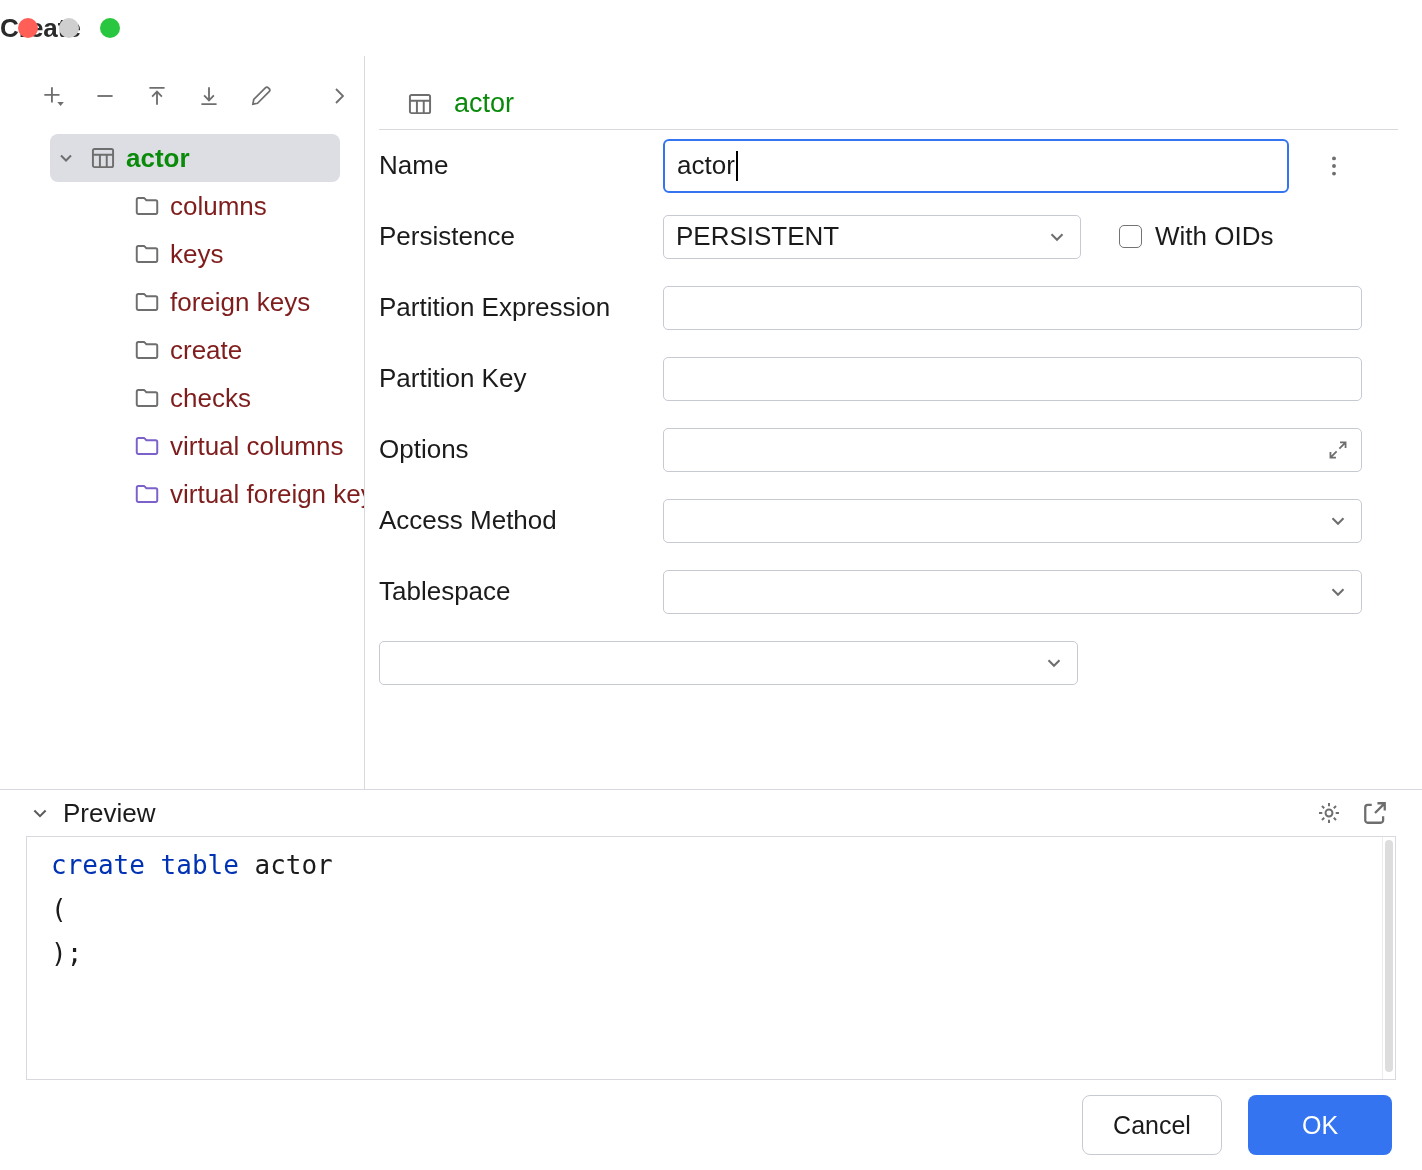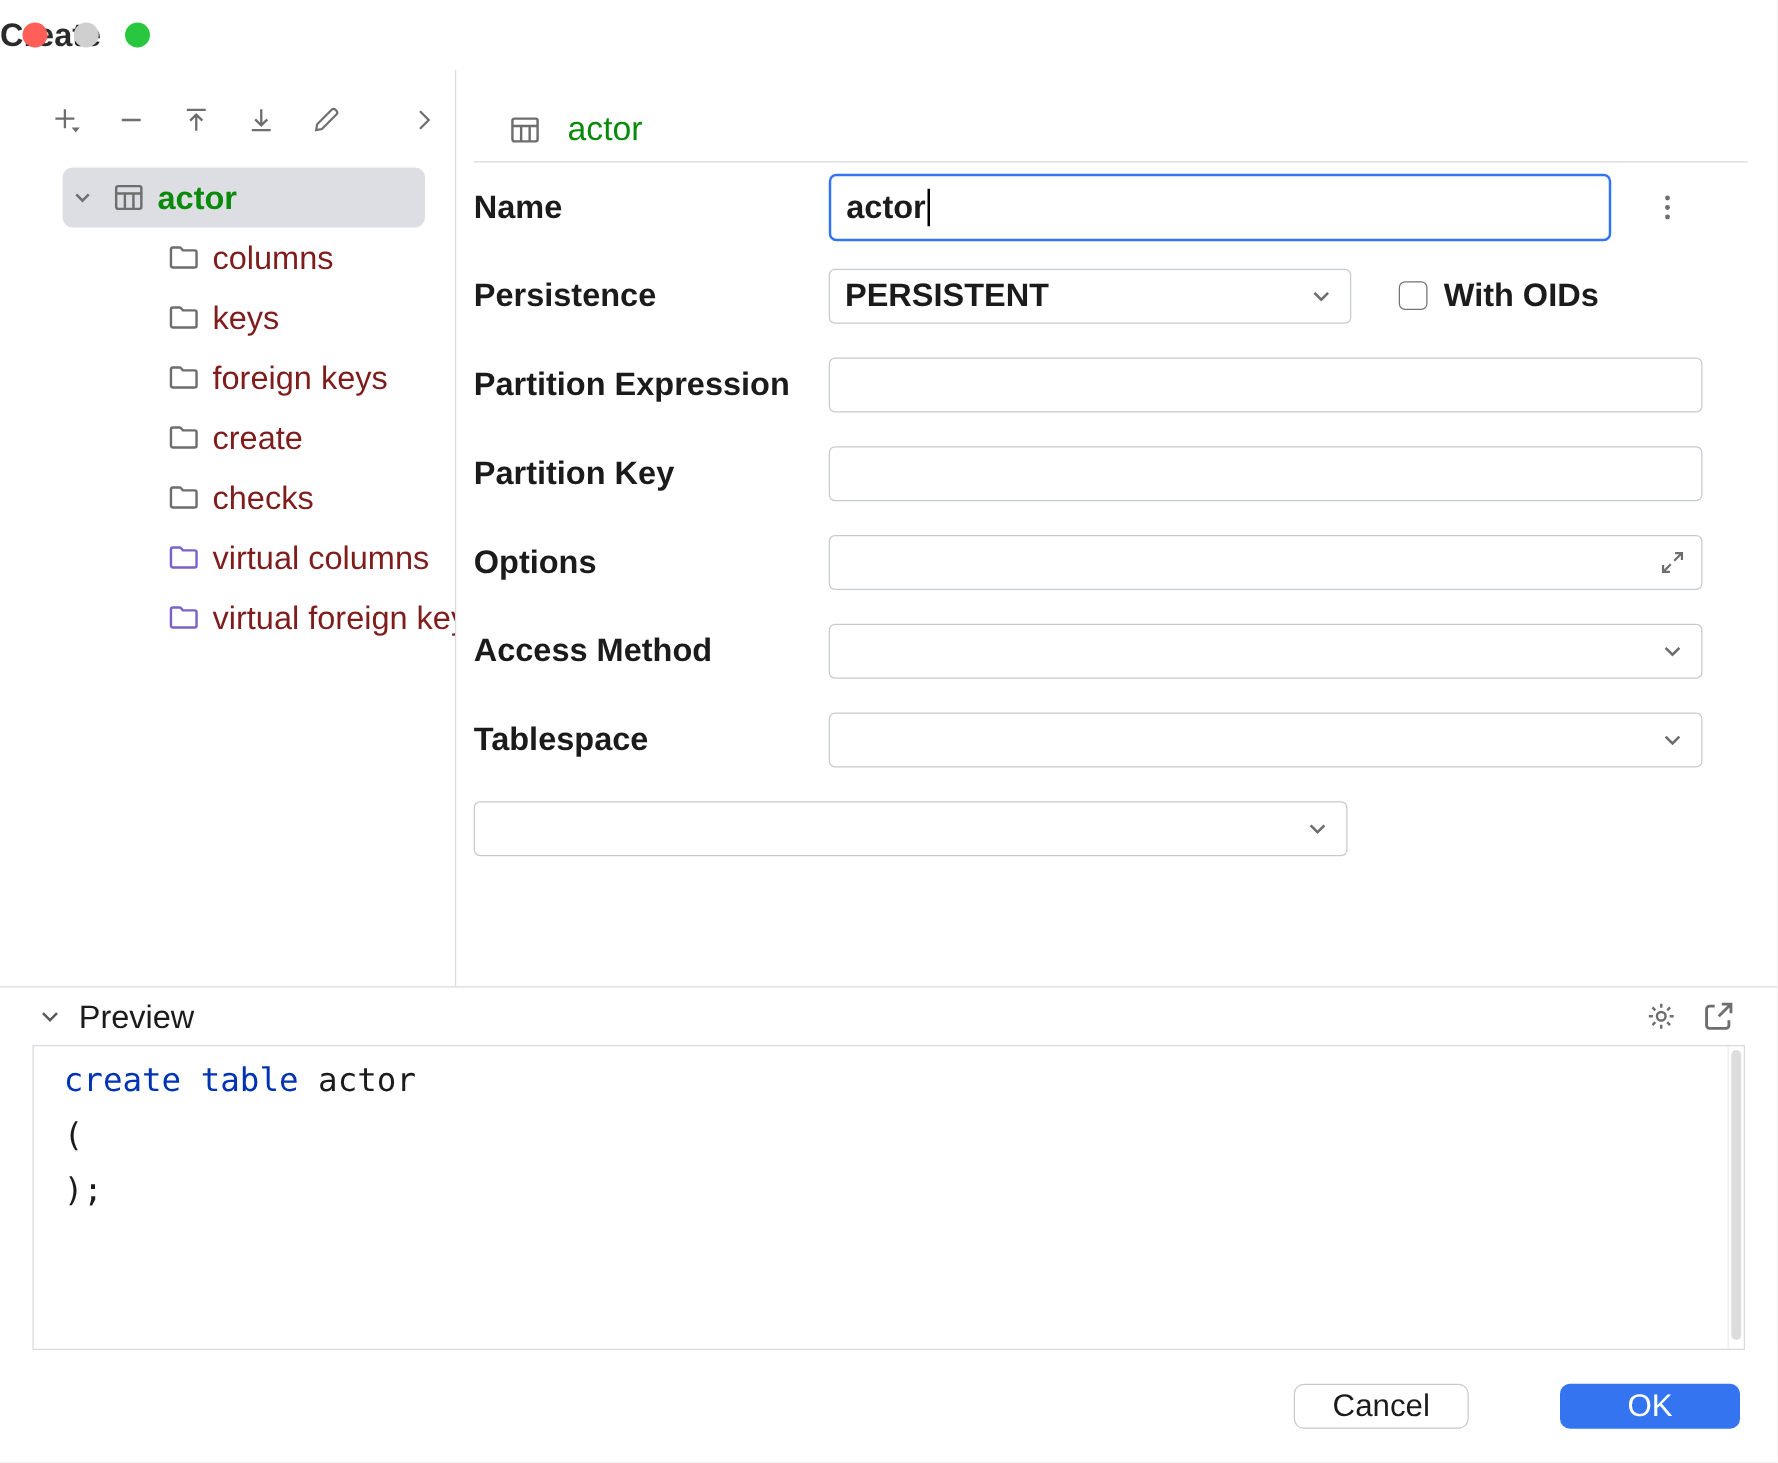--- a/index.html
+++ b/index.html
@@ -41,21 +41,21 @@
   .chev { width:20px; display:flex; align-items:center; justify-content:center; margin-right:14px; }
   .ticon { width:26px; display:flex; align-items:center; justify-content:center; margin-right:10px; }
   .ficon { width:26px; display:flex; align-items:center; justify-content:center; margin-right:10px; }
   .tlabel { color:#7f1d1d; }
   .tlabel.green { color:var(--object-green); font-weight:700; }
 
   
   .form-panel { flex:1; display:flex; flex-direction:column; padding:0 24px 0 14px; overflow:hidden; }
   .form-header { flex:0 0 74px; display:flex; align-items:center; gap:11px; padding-left:28px; padding-top:22px; border-bottom:1px solid var(--line-gray); }
   .form-header .header-title { font-size:27px; color:var(--object-green); }
-  .form-rows { display:flex; flex-direction:column;font-weight:bold; }
+  .form-rows { display:flex; flex-direction:column; }
   .frow { height:71px; display:flex; align-items:center; }
   .flabel { flex:0 0 284px; font-size:26px; color:#1b1b1b; }
   .fcontrol { flex:1; display:flex; align-items:center; position:relative; }
   .text-input, .select { height:44px; border:1px solid var(--border-gray); border-radius:5px; background:#fff; display:flex; align-items:center; padding:0 12px; font-size:26px; }
   .wide { width:699px; }
   .name-input { width:626px; height:54px; border:2px solid var(--accent-blue); border-radius:6px; }
   .persistence-select { width:418px; }
   .input-text { white-space:nowrap; overflow:hidden; }
   .caret { display:inline-block; width:2px; height:30px; background:#000; margin-left:1px; animation:blink 1.1s steps(1) infinite; }
   @keyframes blink { 50% { opacity:0; } }
@@ -70,23 +70,23 @@
   .preview-label { font-size:26px; }
   .preview-actions { margin-left:auto; display:flex; align-items:center; gap:20px; }
   .code-panel { flex:1; margin:0 26px; border:1px solid var(--line-gray); background:#fff; position:relative; padding:6px 24px 0 24px; font-family:"DejaVu Sans Mono","Liberation Mono",monospace; font-size:26px; overflow:hidden; }
   .code-line { height:44px; line-height:44px; white-space:pre; }
   .kw { color:var(--keyword-blue); }
   .vscrollbar { position:absolute; top:0; right:0; bottom:0; width:13px; border-left:1px solid #ECECEC; }
   .vthumb { position:absolute; top:3px; right:2px; width:8px; height:96%; background:#DDDDDD; border-radius:4px; }
 
   
   .footer { flex:0 0 90px; display:flex; align-items:center; justify-content:flex-end; gap:26px; padding-right:30px; background:#fff; }
-  .btn { height:36px; font-size:25px; font-family:inherit; border-radius:8px; cursor:default; }
+  .btn { height:60px; font-size:25px; font-family:inherit; border-radius:8px; cursor:default; }
   .btn.cancel { width:140px; background:#fff; border:1px solid var(--border-gray); color:#1b1b1b; }
-  .btn.ok { width:144px; background:var(--accent-blue); border:none; color:#fff;margin-left:47px; }
+  .btn.ok { width:144px; background:var(--accent-blue); border:none; color:#fff; }
 
   svg { display:block; }
 </style>
 </head>
 <body>
 
 <div class="window">
 
   <div class="titlebar">
     <div class="traffic-lights">

